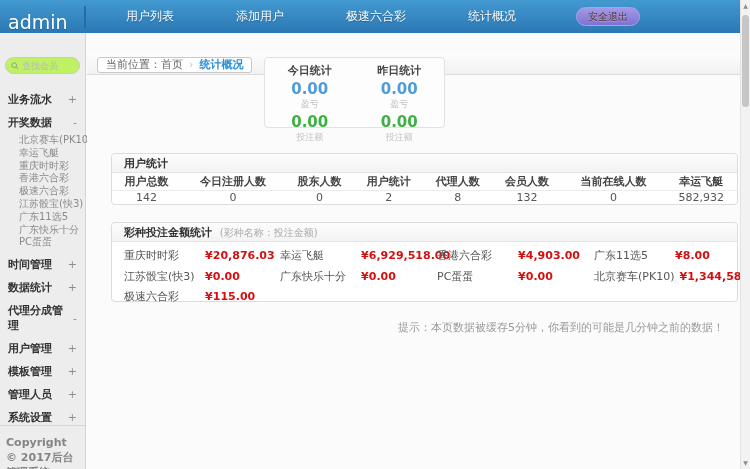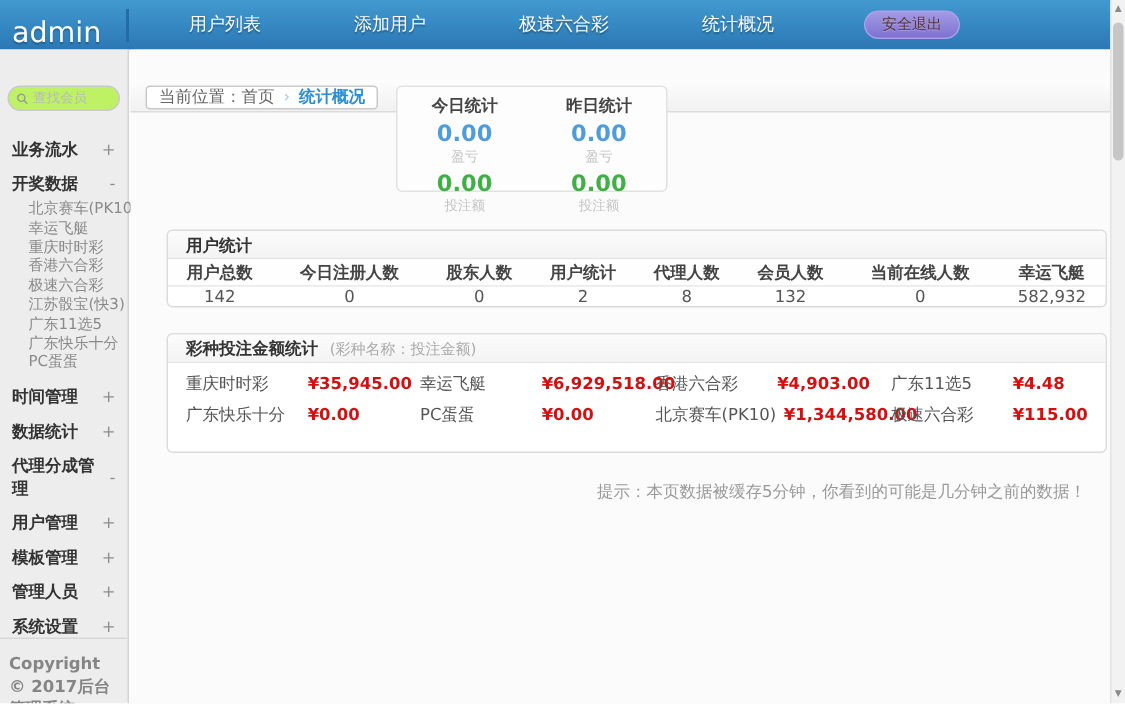--- a/index.html
+++ b/index.html
@@ -232,33 +232,37 @@
     </div>
 
     <div class="panel panel-lottery">
       <div class="panel-head">
         <span>彩种投注金额统计</span>
         <span class="panel-sub">(彩种名称：投注金额)</span>
       </div>
       <div class="lot-grid">
         <div class="lot-cell">
           <span class="lot-name">重庆时时彩</span>
-          <span class="lot-amt">¥35,945.00</span>
+          <span class="lot-amt">¥20,876.03</span>
         </div>
         <div class="lot-cell">
           <span class="lot-name">幸运飞艇</span>
           <span class="lot-amt">¥6,929,518.00</span>
         </div>
         <div class="lot-cell">
           <span class="lot-name">香港六合彩</span>
           <span class="lot-amt">¥4,903.00</span>
         </div>
         <div class="lot-cell">
           <span class="lot-name">广东11选5</span>
-          <span class="lot-amt">¥4.48</span>
+          <span class="lot-amt">¥8.00</span>
+        </div>
+        <div class="lot-cell">
+          <span class="lot-name">江苏骰宝(快3)</span>
+          <span class="lot-amt">¥0.00</span>
         </div>
         <div class="lot-cell">
           <span class="lot-name">广东快乐十分</span>
           <span class="lot-amt">¥0.00</span>
         </div>
         <div class="lot-cell">
           <span class="lot-name">PC蛋蛋</span>
           <span class="lot-amt">¥0.00</span>
         </div>
         <div class="lot-cell">

